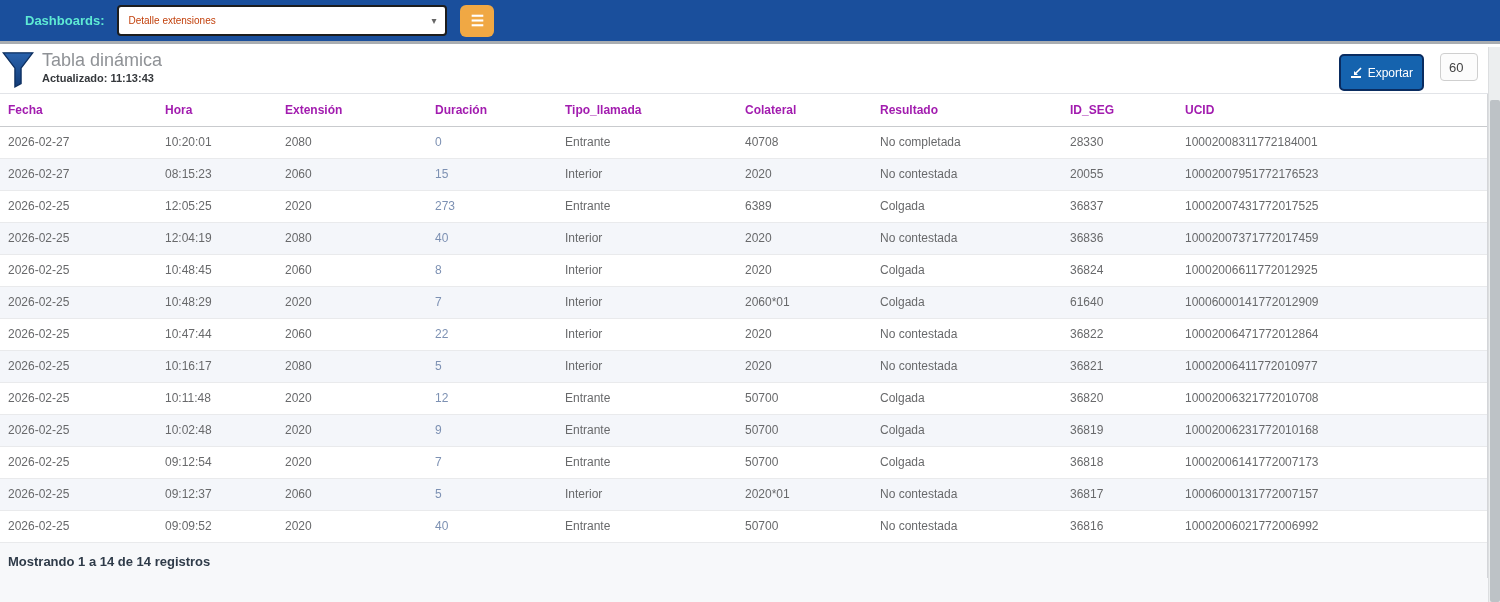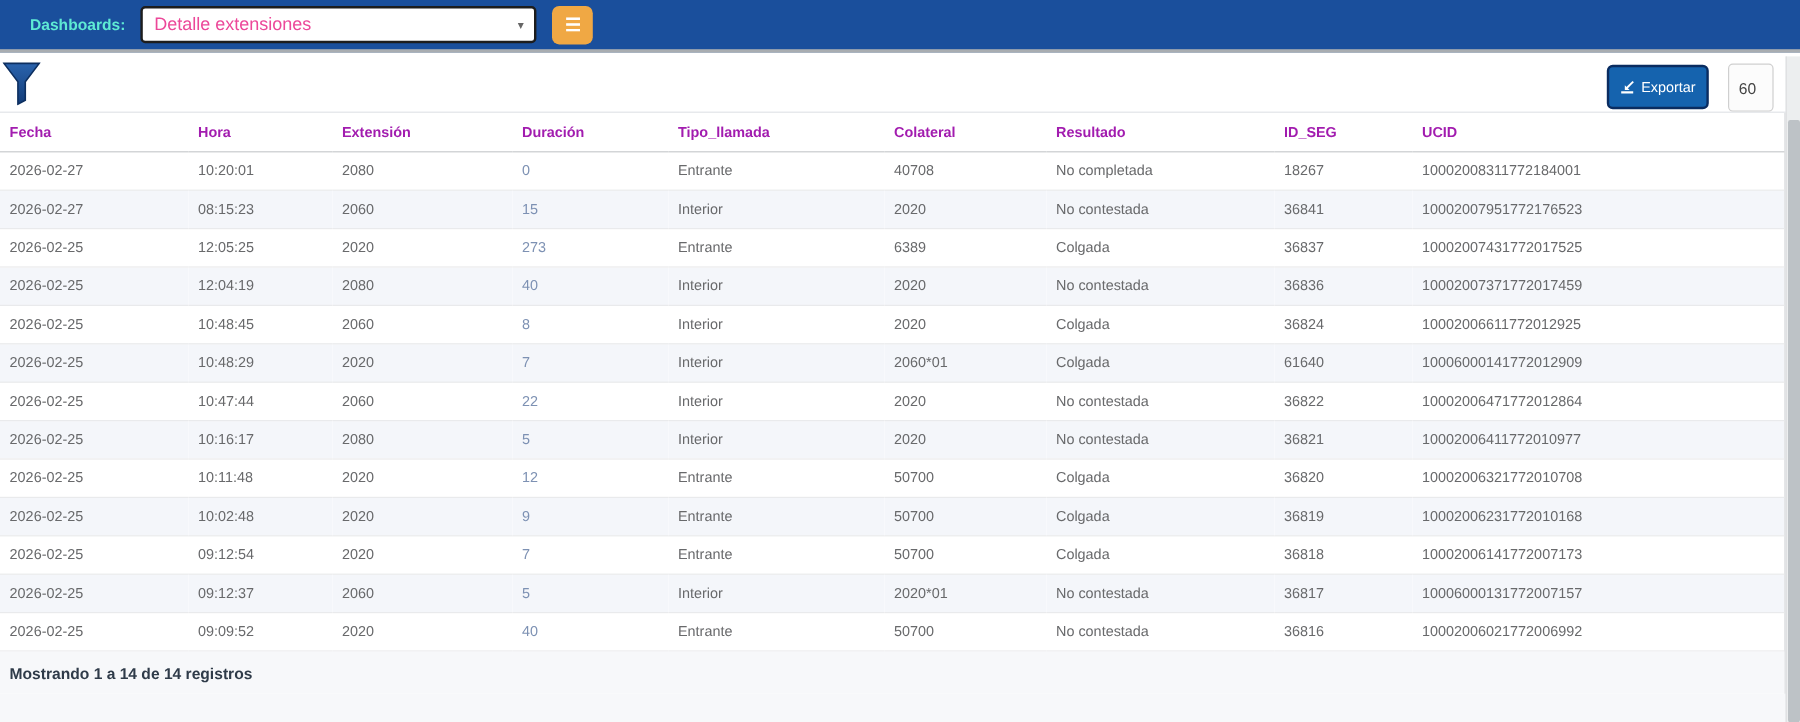--- a/index.html
+++ b/index.html
@@ -12,21 +12,21 @@
   .navbar {
     height:44px; background:#1a4f9c; border-bottom:3px solid #a9adb1;
     display:flex; align-items:center; padding-left:25px;
   }
   .nav-label { color:#5eead4; font-weight:bold; font-size:13px; margin-right:13px; }
   .dash-select {
     width:330px; height:31px; background:#ffffff; border:2px solid #1d1d1d;
     border-radius:4px; display:flex; align-items:center; justify-content:space-between;
     padding:0 9px; cursor:pointer;
   }
-  .dash-select .val { font-size:15px; color:#ec4899; }
+  .dash-select .val { font-size:10px; color:#c2410c; }
   .dash-select .caret { font-size:10px; color:#666; }
   .menu-btn {
     width:34px; height:32px; margin-left:13px; background:#f0a844;
     border:none; border-radius:6px; color:#ffffff; font-size:15px; font-weight:bold;
     display:flex; align-items:center; justify-content:center; cursor:pointer;
   }
   
   .toolbar {
     height:50px; background:#ffffff; position:relative;
     border-bottom:1px solid #e2e4e8;
@@ -35,21 +35,21 @@
   .title-block { position:absolute; left:42px; top:6px; }
   .panel-title { font-size:18px; color:#8f9296; line-height:20px; }
   .updated-line { font-size:11px; font-weight:bold; color:#35383c; margin-top:2px; }
   .export-btn {
     position:absolute; right:76px; top:10px; height:37px;
     background:#1563ae; border:2px solid #0a2c60; border-radius:5px;
     color:#ffffff; font-size:12px; display:flex; align-items:center; gap:5px;
     padding:0 9px; cursor:pointer;
   }
   .page-size-input {
-    position:absolute; right:22px; top:9px; width:38px; height:40px;
+    position:absolute; right:22px; top:9px; width:38px; height:28px;
     border:1px solid #cfcfcf; border-radius:4px; background:#fcfcfc;
     font-family:"Liberation Sans", sans-serif; font-size:13px; color:#444;
     padding:0 0 0 8px;
   }
   
   .table-wrap { background:#ffffff; width:1488px; border-right:1px solid #d4d6d9; }
   table { width:100%; border-collapse:collapse; table-layout:fixed; }
   th {
     text-align:left; font-size:12px; font-weight:bold; color:#a21caf;
     padding:9px 8px; border-bottom:1px solid #c9cbce; background:#ffffff;
@@ -94,20 +94,24 @@
   <div class="funnel">
     <svg width="32" height="37" viewBox="0 0 24 27">
       <defs>
         <linearGradient id="fg" x1="0" y1="0" x2="0" y2="1">
           <stop offset="0" stop-color="#2a63ad"></stop>
           <stop offset="1" stop-color="#123c78"></stop>
         </linearGradient>
       </defs>
       <path d="M1 1 L23 1 L14.3 12.5 L14.3 24 L9.7 26.5 L9.7 12.5 Z" fill="url(#fg)" stroke="#0d2f60" stroke-width="1"></path>
     </svg>
+  </div>
+  <div class="title-block">
+    <div class="panel-title">Tabla dinámica</div>
+    <div class="updated-line">Actualizado: 11:13:43</div>
   </div>
   <button class="export-btn">
     <span style="display:flex;">
       <svg width="13" height="12" viewBox="0 0 13 12">
         <path d="M11 1 L5 7" stroke="#ffffff" stroke-width="1.6" fill="none"></path>
         <path d="M4 4 L4 8 L8 8 Z" fill="#ffffff"></path>
         <path d="M1 9 h10 v2 h-10 z" fill="#ffffff"></path>
       </svg>
     </span>
     <span>Exportar</span>
@@ -143,32 +147,32 @@
     </thead>
     <tbody>
         <tr>
           <td>2026-02-27</td>
           <td>10:20:01</td>
           <td>2080</td>
           <td class="dur">0</td>
           <td>Entrante</td>
           <td>40708</td>
           <td>No completada</td>
-          <td>18267</td>
+          <td>28330</td>
           <td>10002008311772184001</td>
         </tr>
         <tr>
           <td>2026-02-27</td>
           <td>08:15:23</td>
           <td>2060</td>
           <td class="dur">15</td>
           <td>Interior</td>
           <td>2020</td>
           <td>No contestada</td>
-          <td>36841</td>
+          <td>20055</td>
           <td>10002007951772176523</td>
         </tr>
         <tr>
           <td>2026-02-25</td>
           <td>12:05:25</td>
           <td>2020</td>
           <td class="dur">273</td>
           <td>Entrante</td>
           <td>6389</td>
           <td>Colgada</td>

